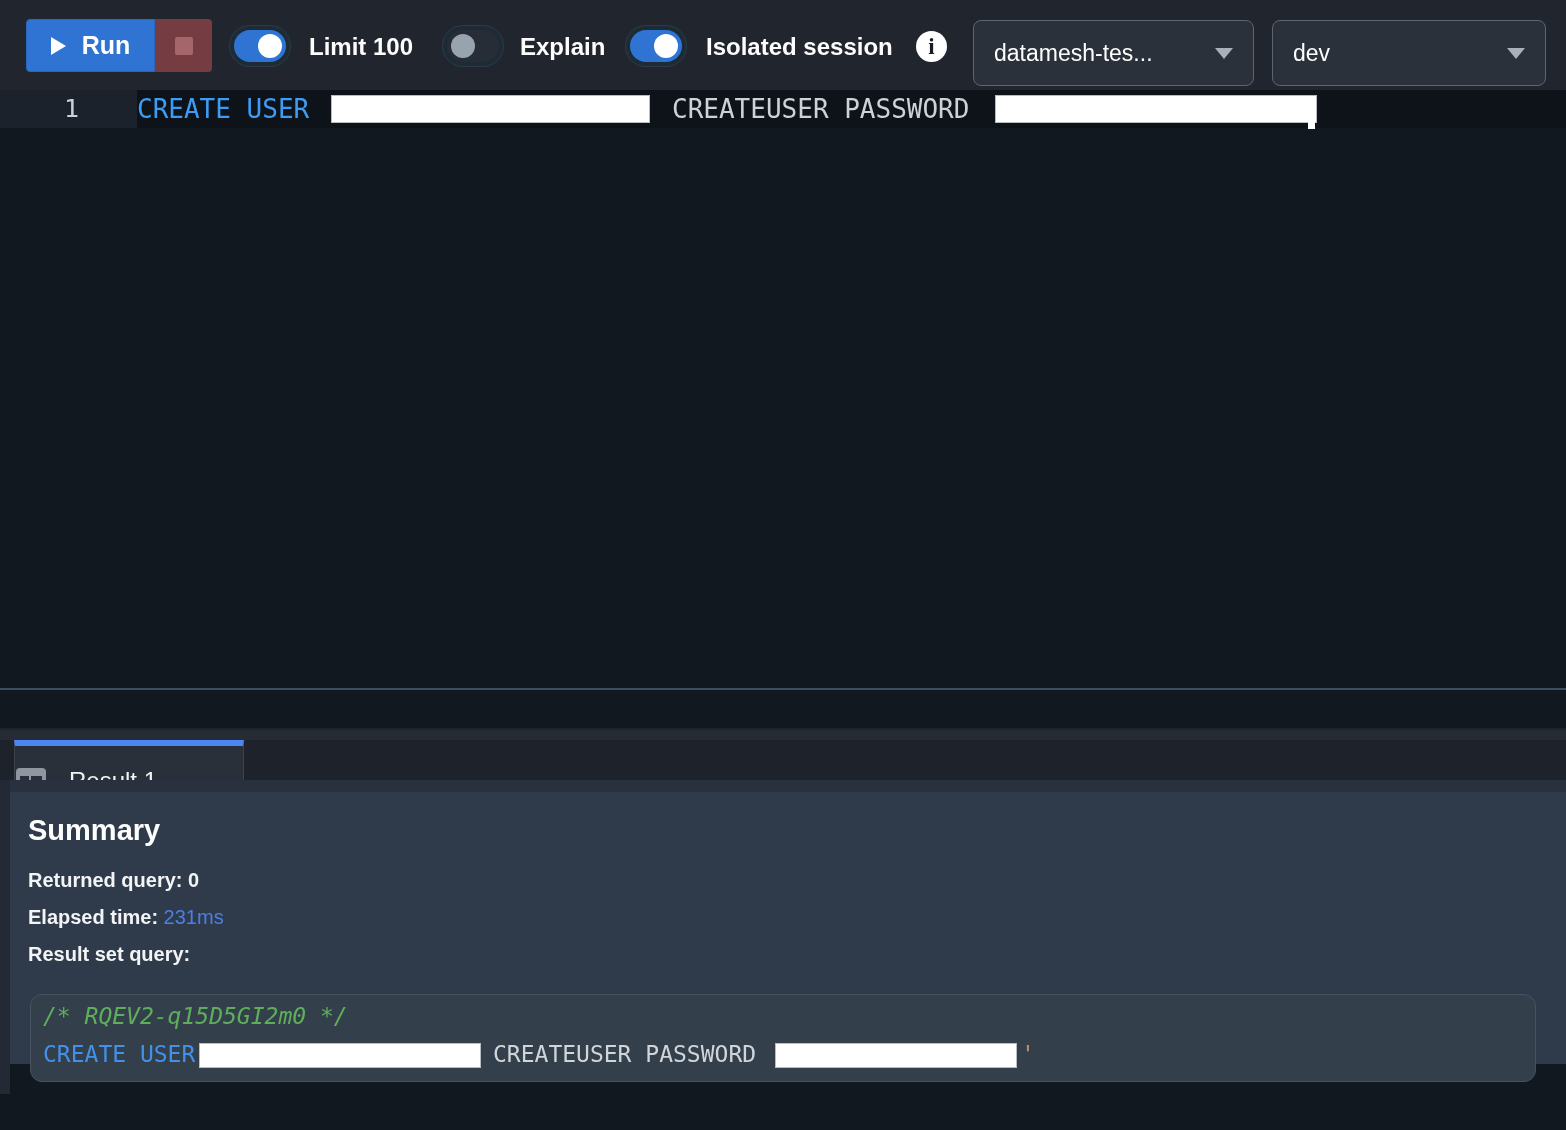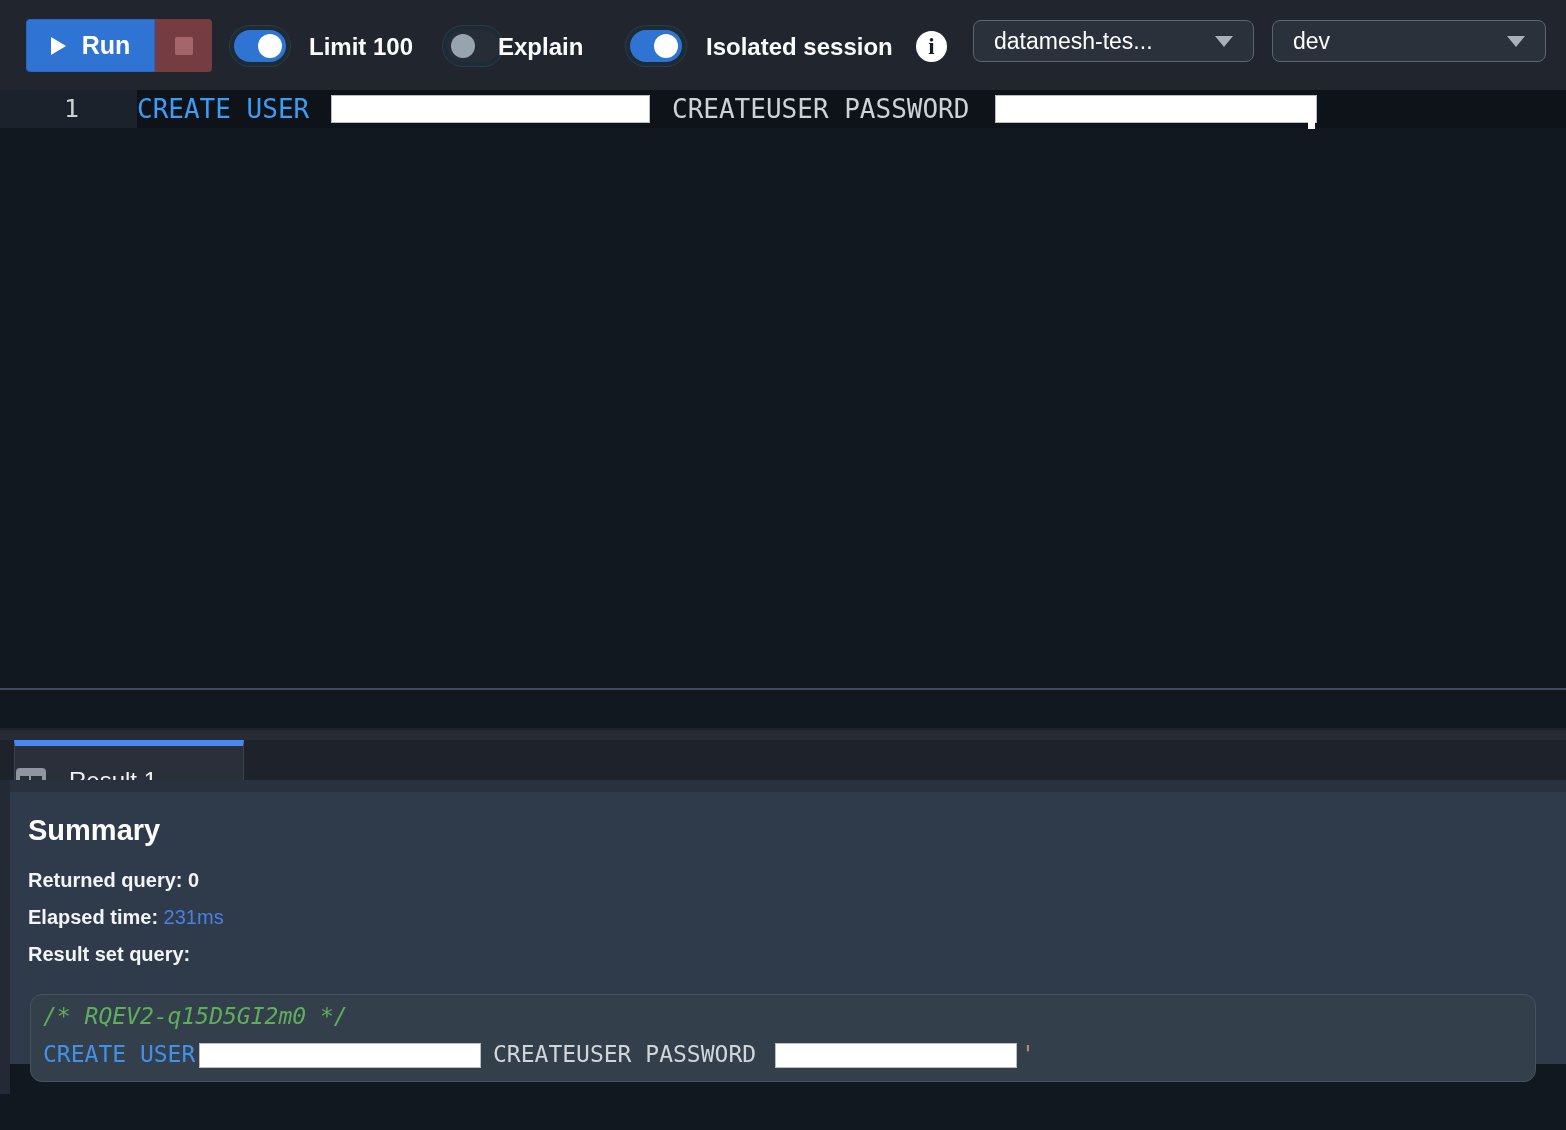--- a/index.html
+++ b/index.html
@@ -34,21 +34,21 @@
   .toggle.on{background:var(--accent-blue);}
   .toggle.on .knob{right:4px;background:#fff;}
   .toggle.off{background:#262d36;}
   .toggle.off .knob{left:4px;background:#98a3b0;}
   .toolbar-label{position:absolute;top:33px;font-size:24px;font-weight:600;color:#fdfdfd;white-space:nowrap;}
 
   .info-icon{position:absolute;left:916px;top:31px;width:31px;height:31px;border-radius:50%;background:#fff;
     display:flex;align-items:center;justify-content:center;cursor:pointer;}
   .info-icon span{font-family:"Liberation Serif",serif;font-weight:700;font-size:23px;color:#171c23;line-height:1;}
 
-  .dropdown{position:absolute;top:20px;height:42px;background:#2b313b;border:1px solid #5c6673;border-radius:8px;
+  .dropdown{position:absolute;top:20px;height:66px;background:#2b313b;border:1px solid #5c6673;border-radius:8px;
     display:flex;align-items:center;padding:0 20px;cursor:pointer;font-size:23px;color:#fdfdfd;}
   .dropdown .caret{margin-left:auto;width:0;height:0;border-left:9px solid transparent;
     border-right:9px solid transparent;border-top:11px solid #a9b0b9;}
   .dd-cluster{left:973px;width:281px;}
   .dd-database{left:1272px;width:274px;}
 
   
   .editor{position:absolute;left:0;top:90px;width:1566px;height:598px;background:#12181f;cursor:text;}
   .active-line{position:absolute;left:137px;top:0;width:1429px;height:38px;background:#0d1319;}
   .active-gutter{position:absolute;left:0;top:0;width:137px;height:38px;background:#1b222b;}
@@ -107,21 +107,21 @@
     </div>
 
     <div class="toggle on" style="left:234px">
       <span class="knob"></span>
     </div>
     <span class="toolbar-label" style="left:309px">Limit 100</span>
 
     <div class="toggle off" style="left:447px">
       <span class="knob"></span>
     </div>
-    <span class="toolbar-label" style="left:498px">Explain</span>
+    <span class="toolbar-label" style="left:520px">Explain</span>
 
     <div class="toggle on" style="left:630px">
       <span class="knob"></span>
     </div>
     <span class="toolbar-label" style="left:706px">Isolated session</span>
 
     <div class="info-icon">
       <span>i</span>
     </div>
 

